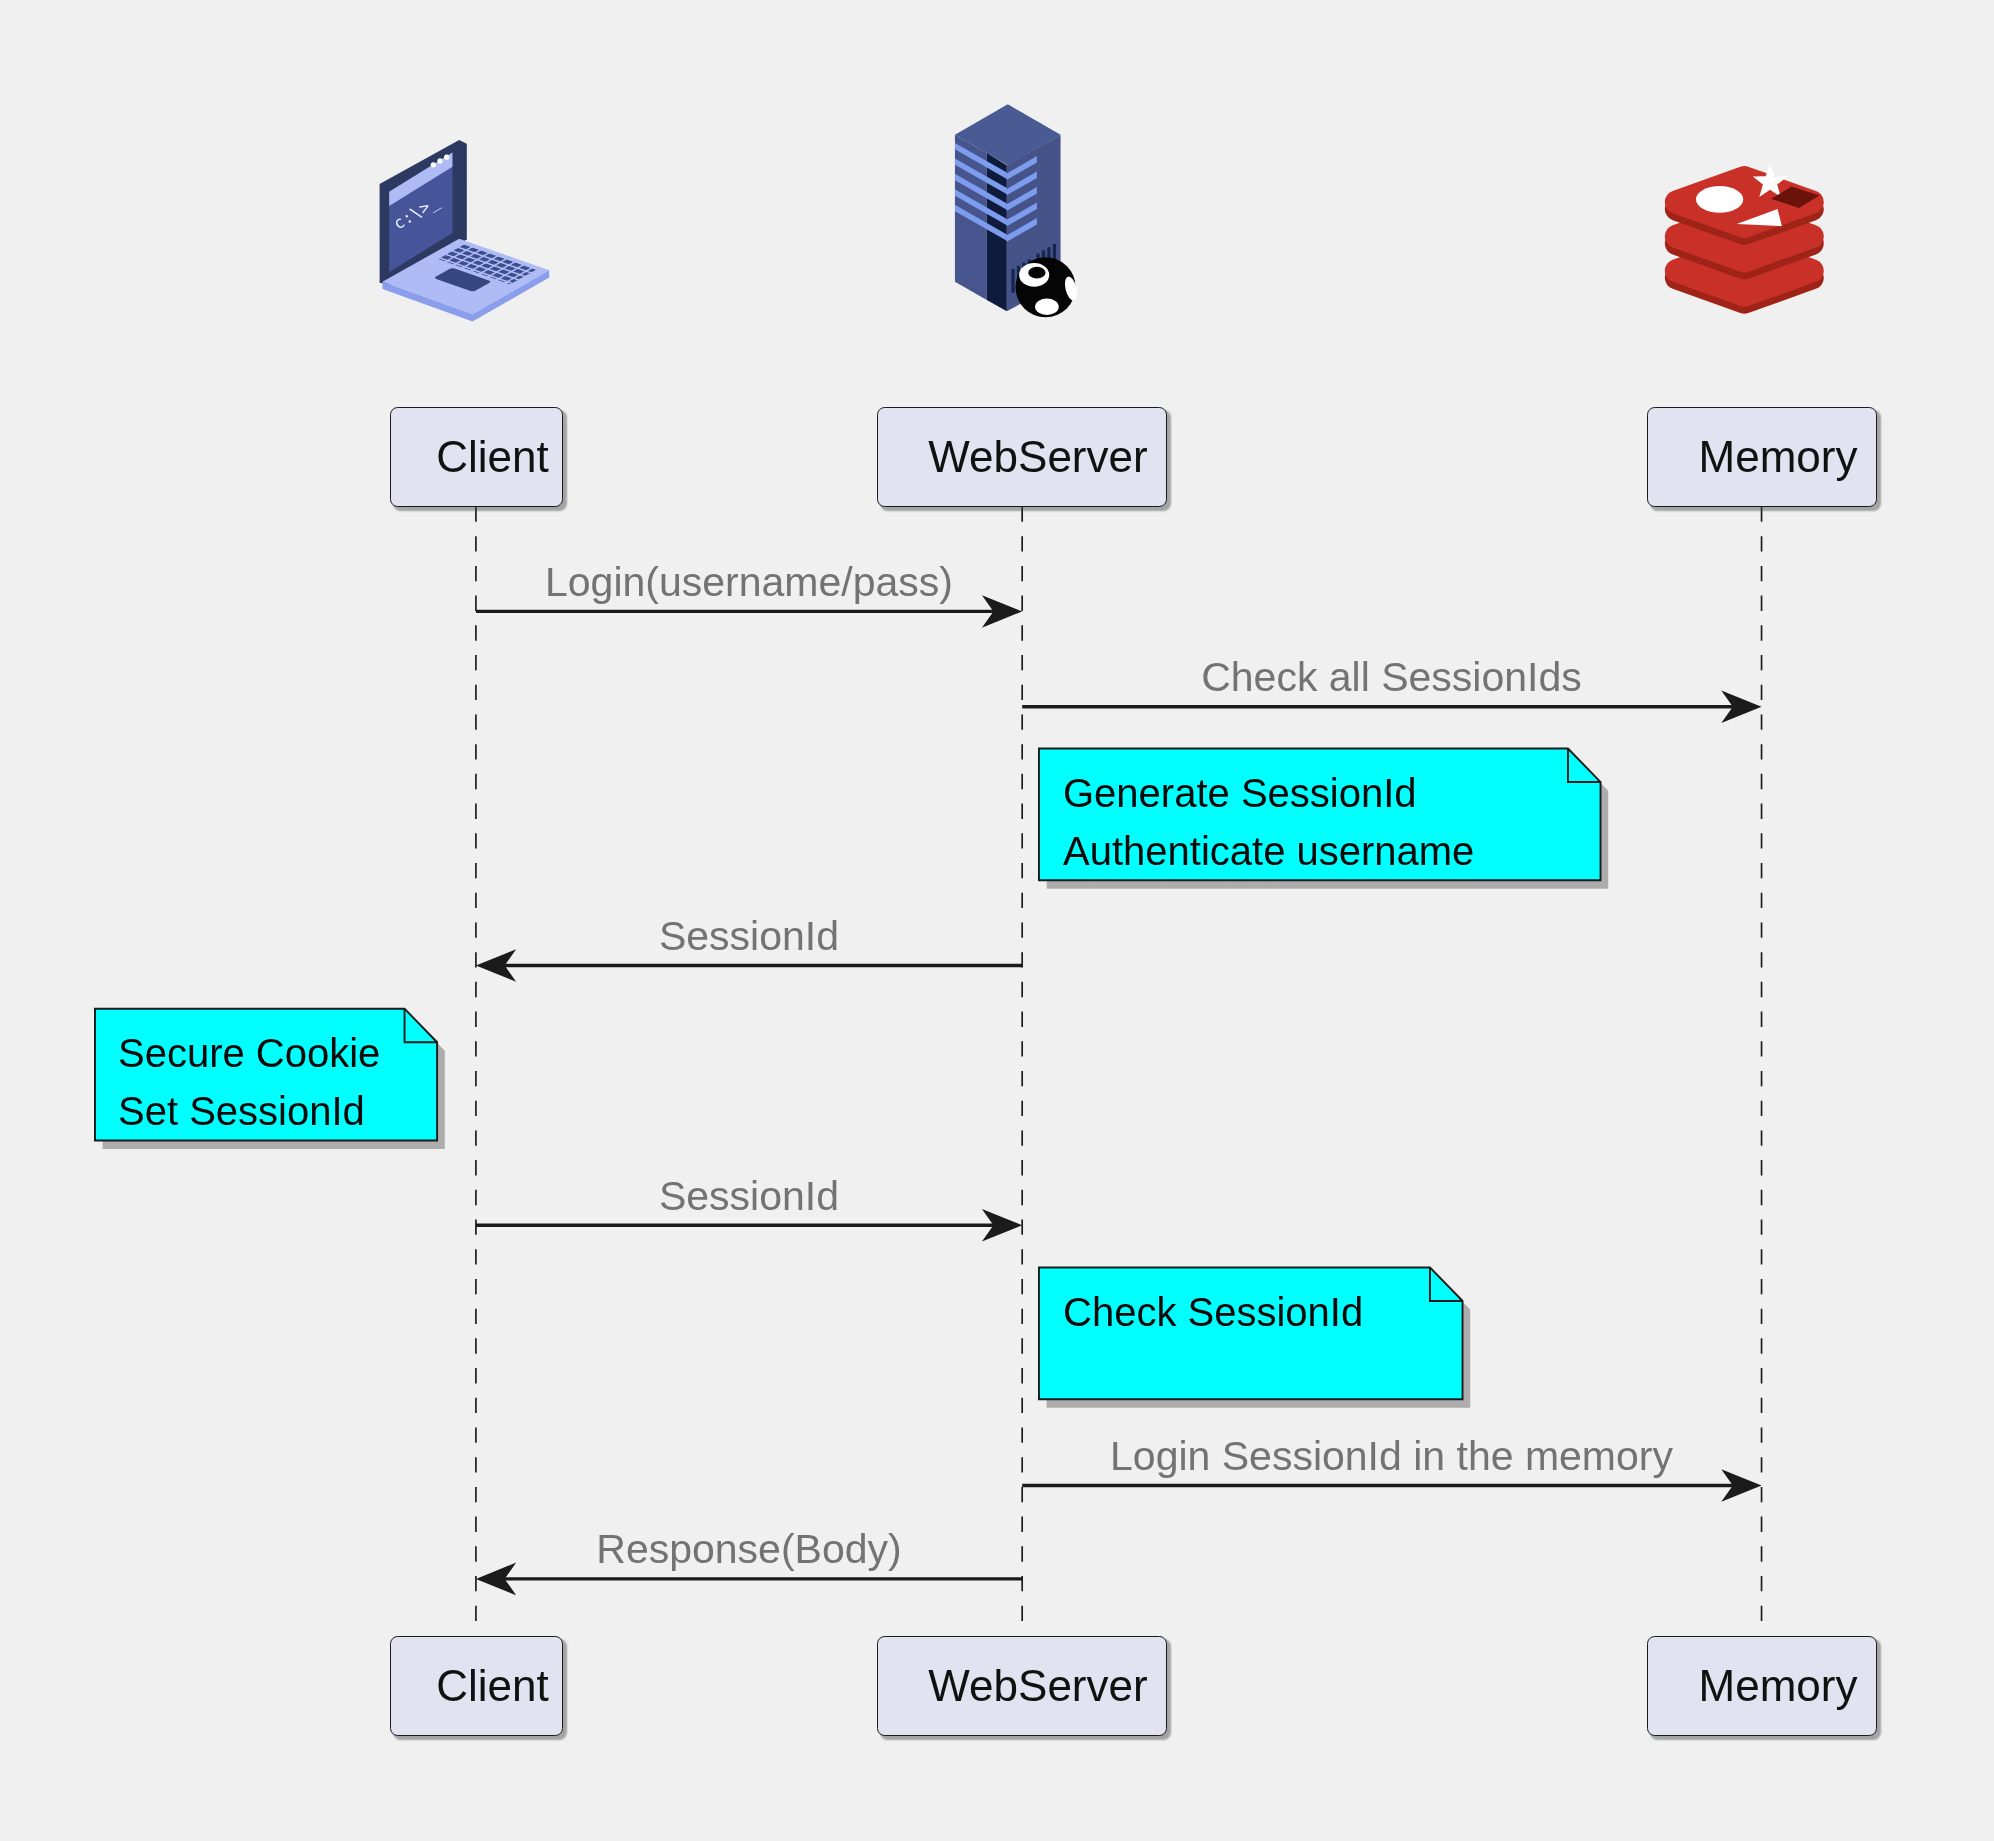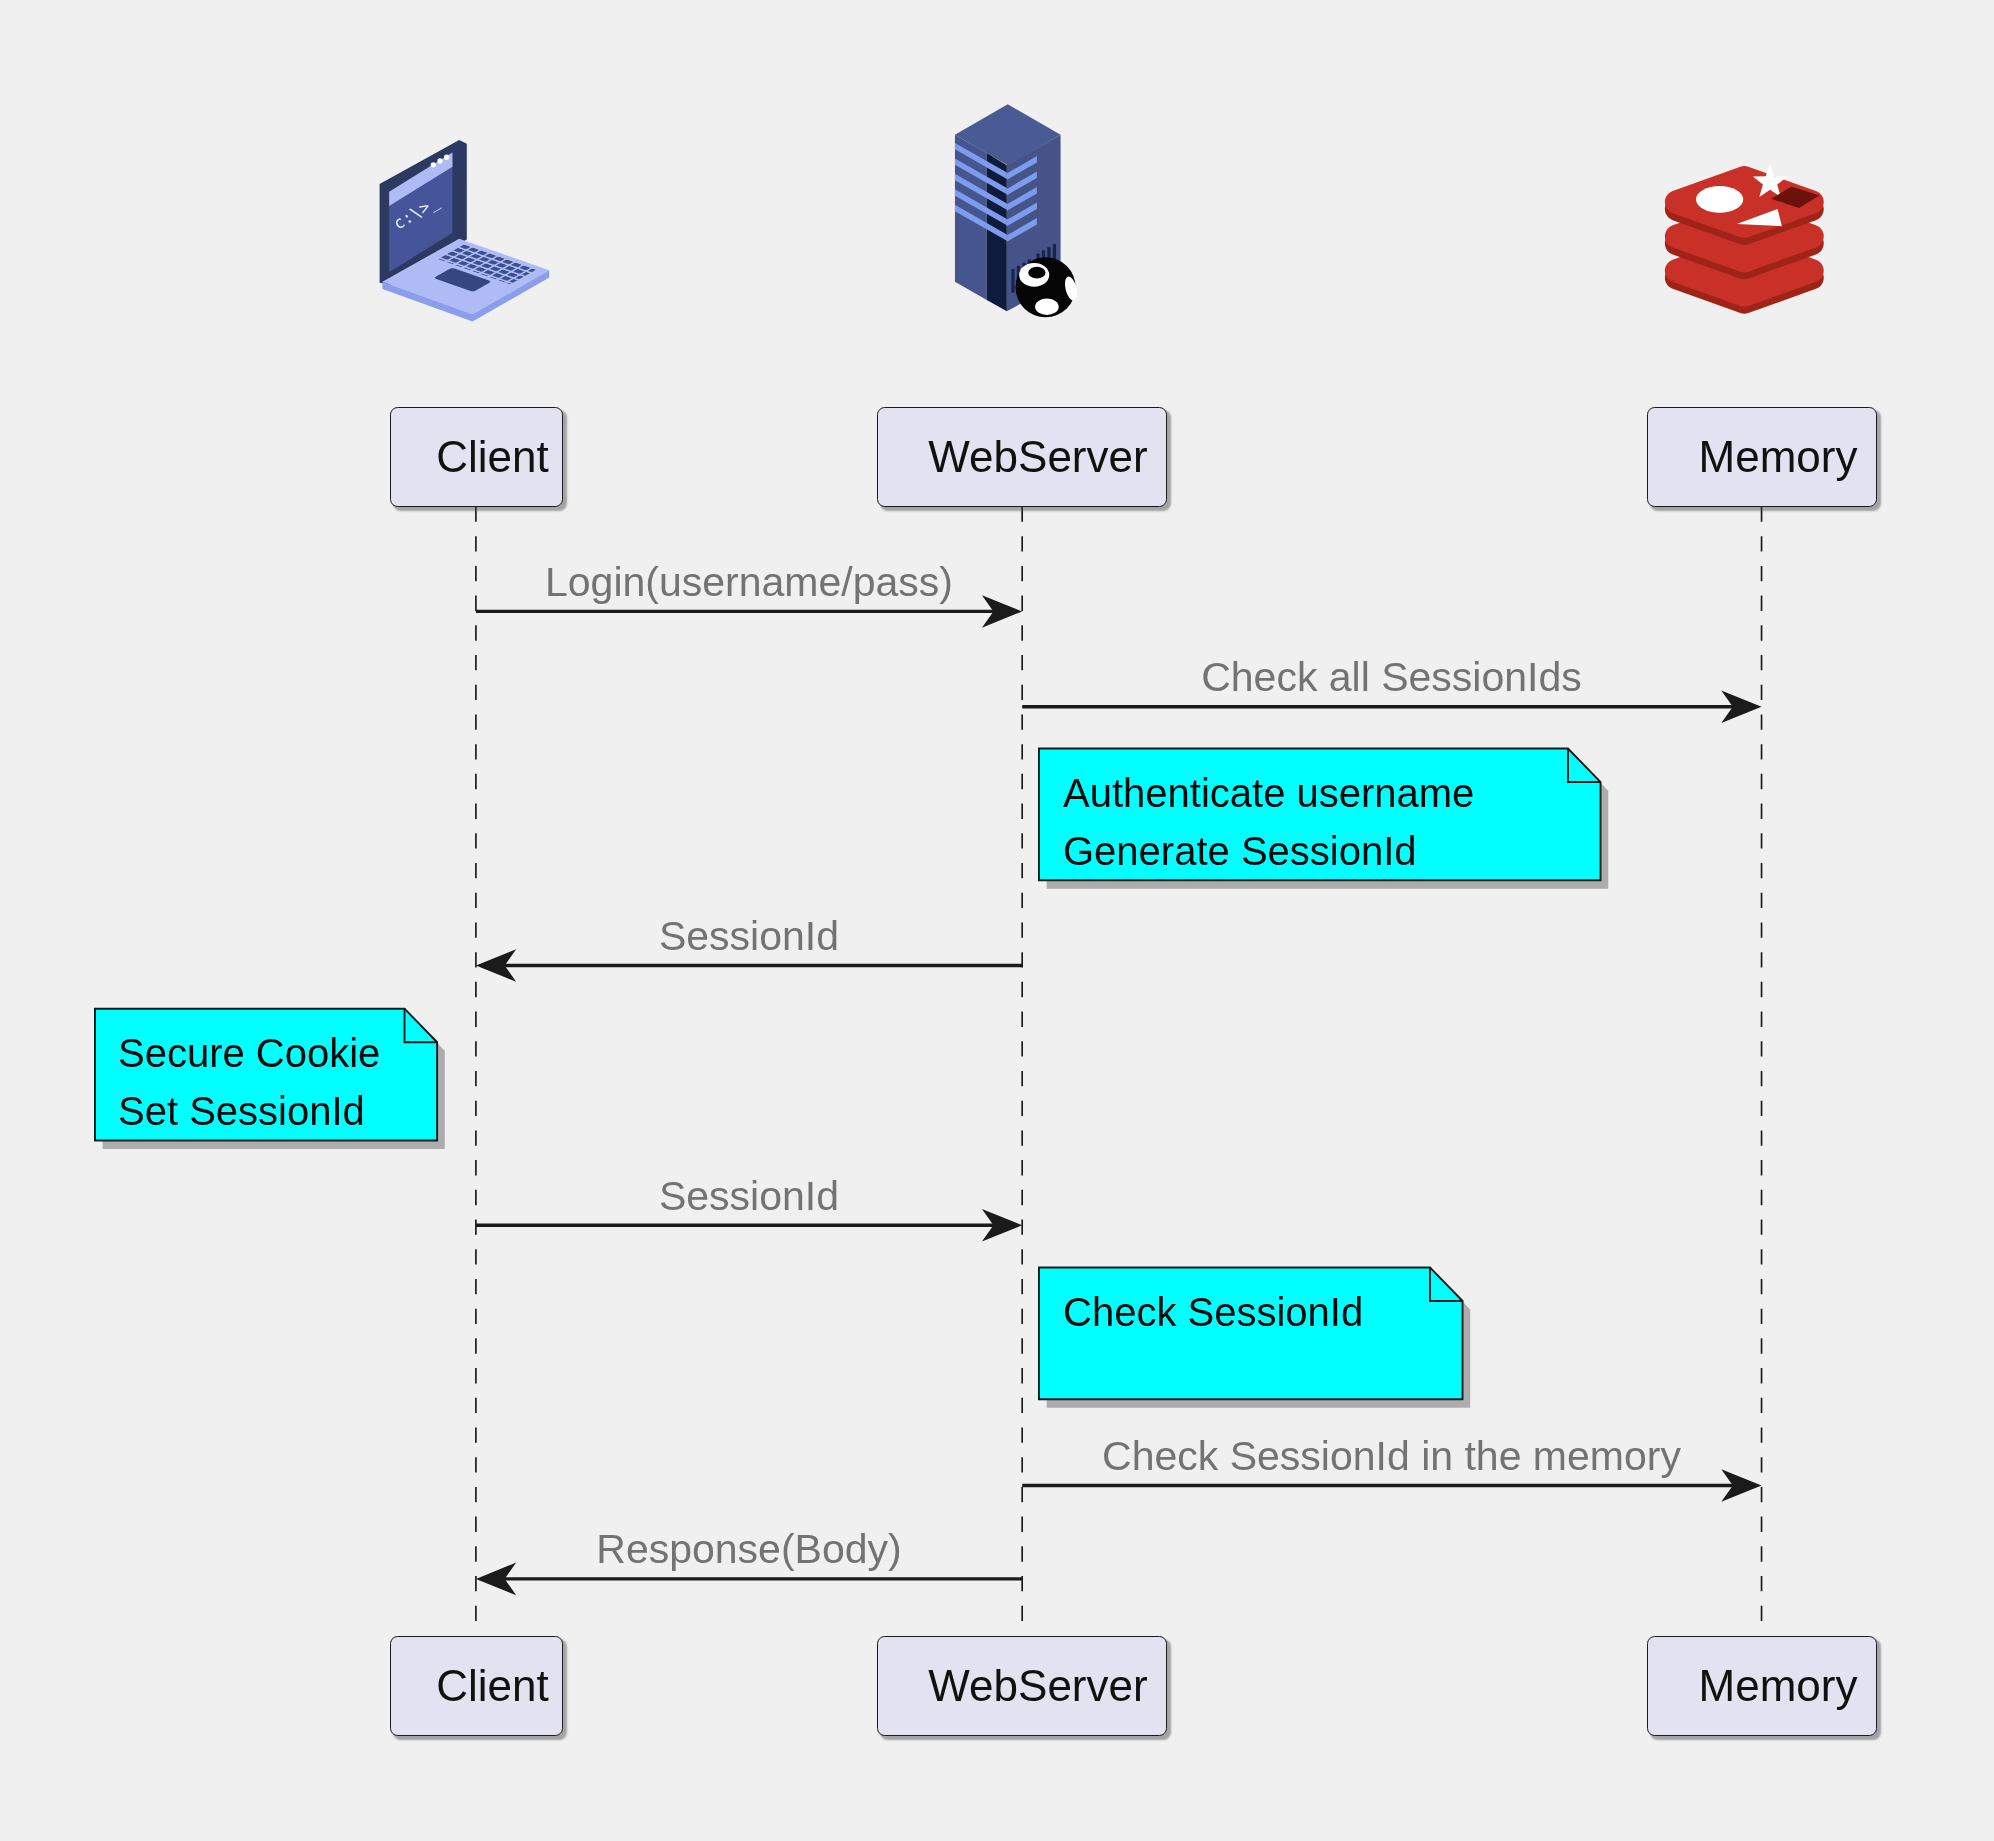--- a/index.html
+++ b/index.html
@@ -169,26 +169,26 @@
   <div class="pbox" style="left:1647px;top:407px;width:230px;">Memory</div>
 
   <div class="pbox" style="left:390px;top:1636px;width:173px;">Client</div>
   <div class="pbox" style="left:877px;top:1636px;width:290px;">WebServer</div>
   <div class="pbox" style="left:1647px;top:1636px;width:230px;">Memory</div>
 
   <div class="mlabel" style="left:476px;top:560px;width:546px;">Login(username/pass)</div>
   <div class="mlabel" style="left:1022px;top:655px;width:739px;">Check all SessionIds</div>
   <div class="mlabel" style="left:476px;top:914px;width:546px;">SessionId</div>
   <div class="mlabel" style="left:476px;top:1174px;width:546px;">SessionId</div>
-  <div class="mlabel" style="left:1022px;top:1434px;width:739px;">Check SessionId in the memory</div>
+  <div class="mlabel" style="left:1022px;top:1434px;width:739px;">Login SessionId in the memory</div>
   <div class="mlabel" style="left:476px;top:1527px;width:546px;">Response(Body)</div>
 
   <div class="ntext" style="left:1063px;top:764px;">
+    <span>Generate SessionId</span>
     <span>Authenticate username</span>
-    <span>Generate SessionId</span>
   </div>
   <div class="ntext" style="left:118px;top:1024px;">
     <span>Secure Cookie</span>
     <span>Set SessionId</span>
   </div>
   <div class="ntext" style="left:1063px;top:1283px;">
     <span>Check SessionId</span>
   </div>
 
 </div>

